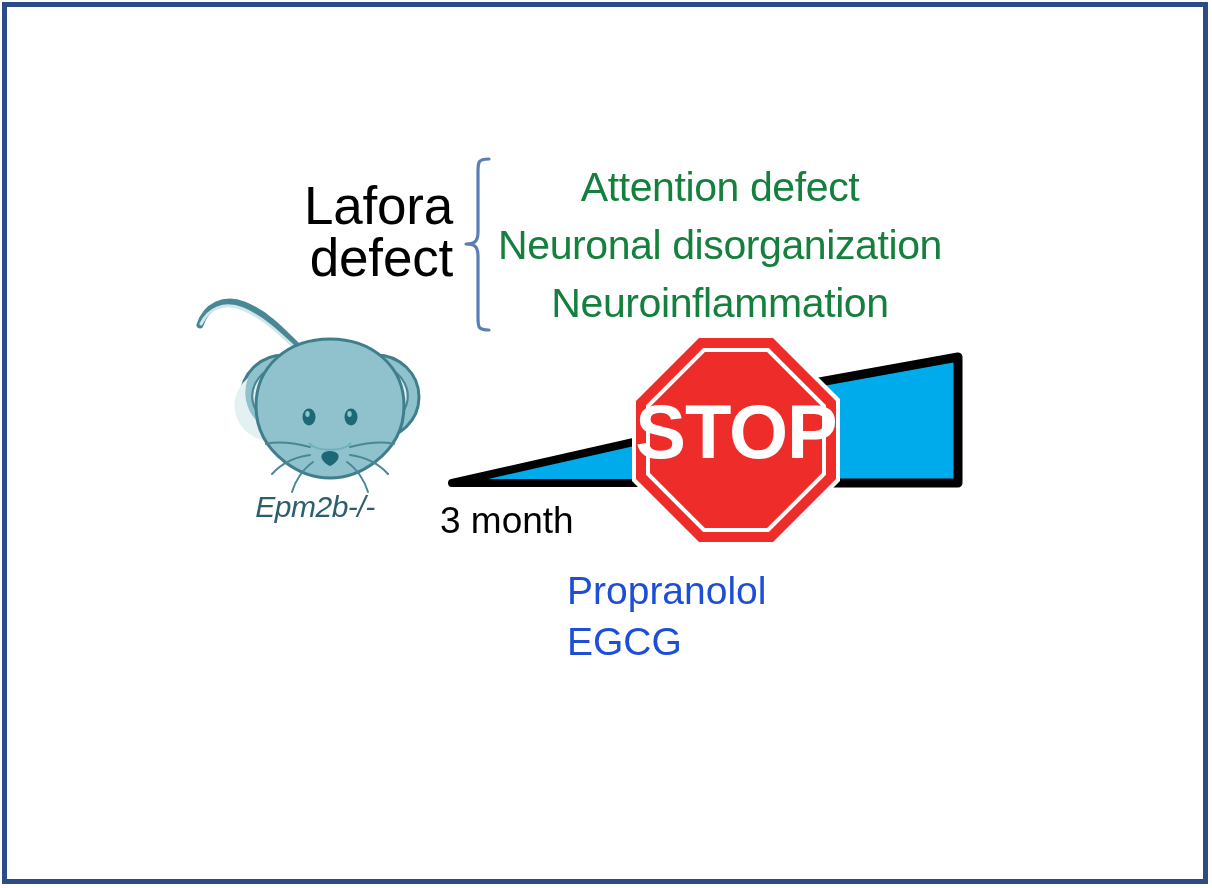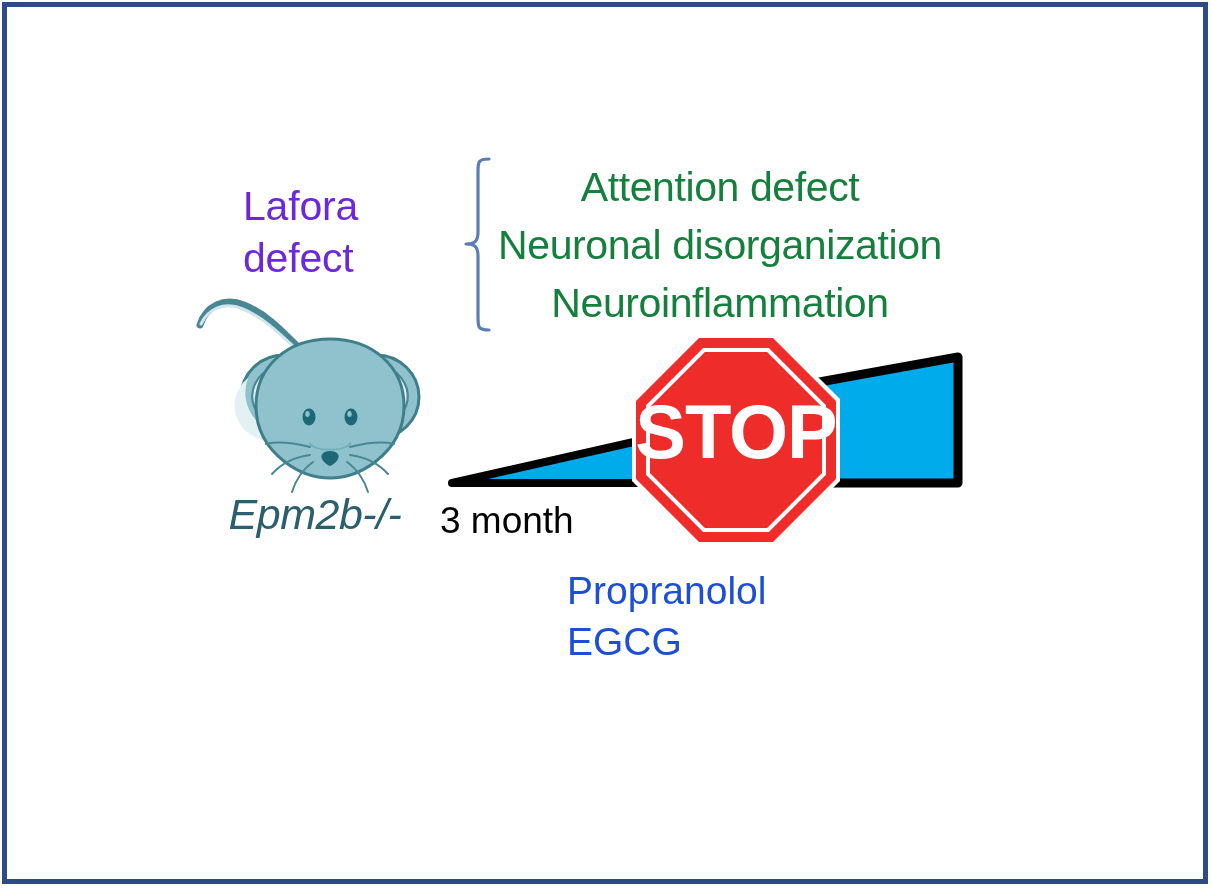--- a/index.html
+++ b/index.html
@@ -27,45 +27,45 @@
     pointer-events: none;
   }
 
   .abs { position: absolute; }
 
   
   #disease-label {
     left: 243px;
     top: 180px;
     width: 210px;
-    text-align: left;
-    font-size: 41px;
+    text-align: right;
+    font-size: 53px;
     line-height: 52px;
-    color: #6d28d9;
+    color: #000000;
     letter-spacing: -0.2px;
   }
   #symptom-list {
     left: 470px;
     top: 158px;
     width: 500px;
     text-align: center;
     font-size: 41px;
     line-height: 58px;
     color: #15803d;
     letter-spacing: -0.4px;
     white-space: nowrap;
   }
   #symptom-list .sym { display: block; }
 
   #genotype-label {
     left: 195px;
     top: 490px;
     width: 240px;
     text-align: center;
-    font-size: 43px;
+    font-size: 30px;
     font-style: italic;
     color: #2b5f6d;
     letter-spacing: -0.5px;
   }
 
   #month-start {
     left: 440px;
     top: 500px;
     width: 180px;
     text-align: left;

